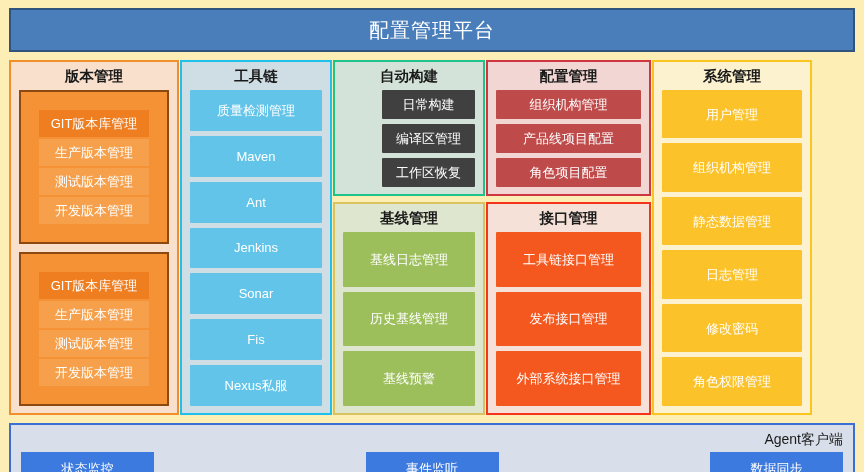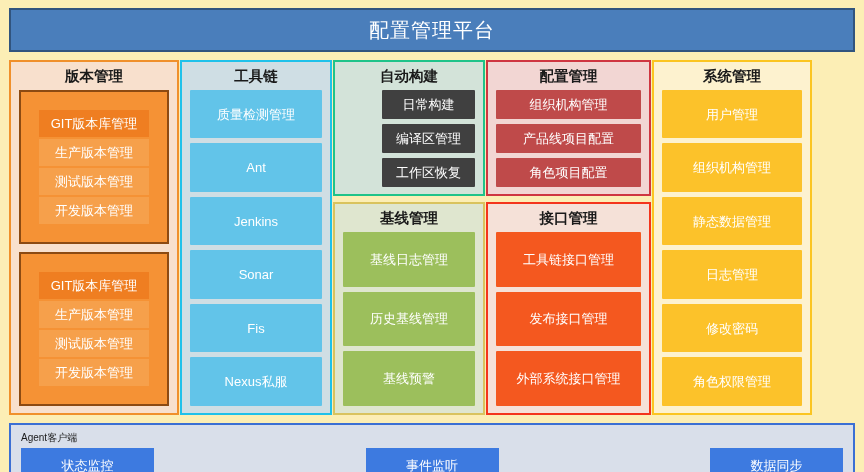--- a/index.html
+++ b/index.html
@@ -175,22 +175,22 @@
   .footer {
     flex: 0 0 72px;
     box-sizing: border-box;
     background: #d9dfea;
     border: 2px solid #3b6fd4;
     padding: 4px 10px 8px 10px;
     display: flex;
     flex-direction: column;
   }
   .footer-title {
-    text-align: left;
-    font-size: 10px;
+    text-align: right;
+    font-size: 14px;
     color: #1a1a1a;
     padding: 3px 0 5px 0;
     line-height: 1.1;
   }
   .footer-items {
     display: flex;
     justify-content: space-between;
     align-items: stretch;
     flex: 1 1 auto;
   }
@@ -235,20 +235,21 @@
           <div class="item item-version">开发版本管理</div>
         </div>
       </div>
     </div>
 
     <div class="column col-2">
       <div class="panel panel-tool">
         <div class="panel-title">工具链</div>
         <div class="items">
           <div class="item item-tool">质量检测管理</div>
+          <div class="item item-tool">Maven</div>
           <div class="item item-tool">Ant</div>
           <div class="item item-tool">Jenkins</div>
           <div class="item item-tool">Sonar</div>
           <div class="item item-tool">Fis</div>
           <div class="item item-tool">Nexus私服</div>
         </div>
       </div>
     </div>
 
     <div class="column col-3">

